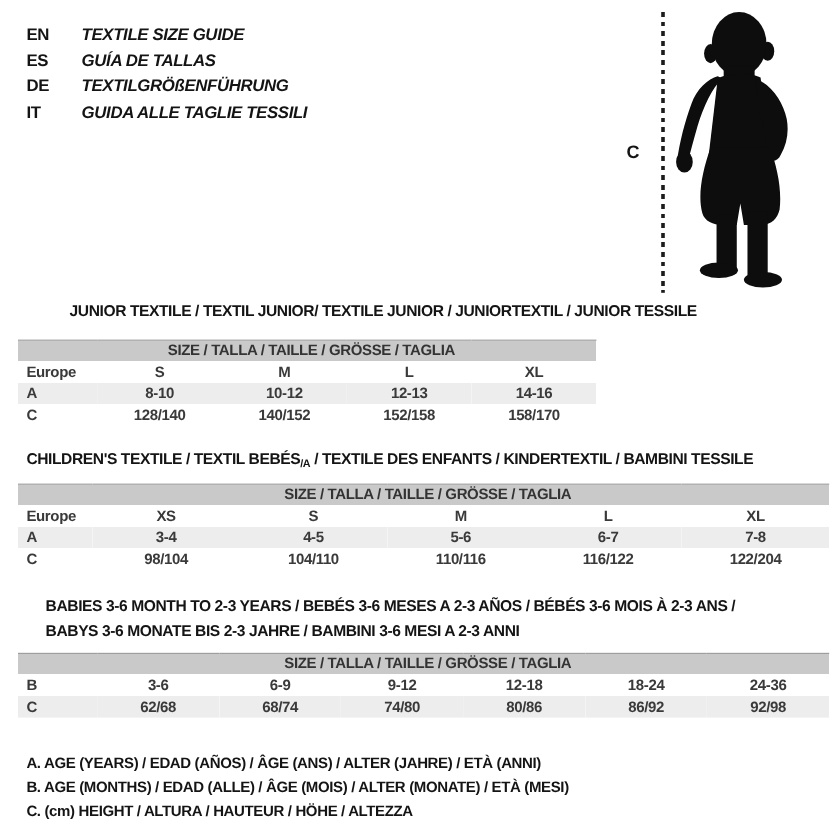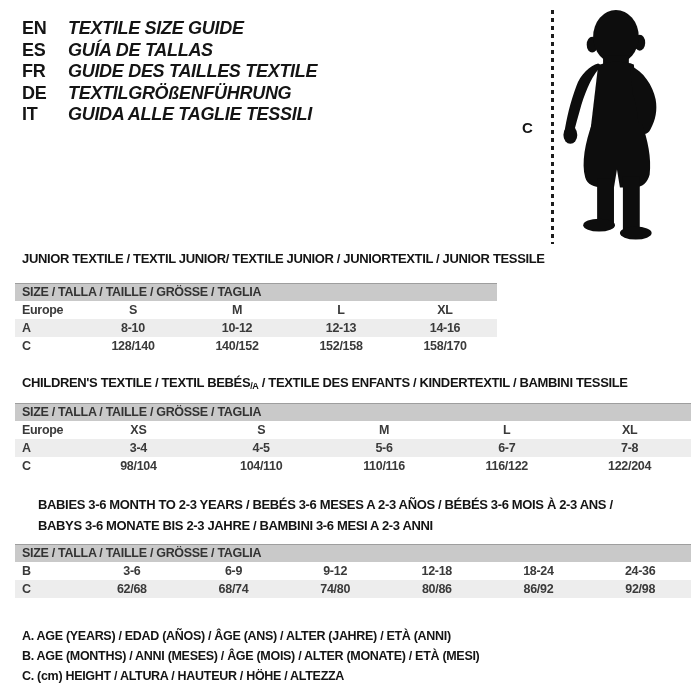--- a/index.html
+++ b/index.html
@@ -7,21 +7,21 @@
   body {
     width: 700px; height: 700px;
     font-family: "Liberation Sans", "DejaVu Sans", sans-serif;
     position: relative; overflow: hidden;
     color: var(--heading-text, #141414);
   }
   .page { position: absolute; inset: 0; }
 
   
   .lang-block { position: absolute; left: 22px; top: 18px; }
-  .lang-row { display: flex; line-height: 21.5px; font-size: 18px; font-weight: 700; letter-spacing: -0.3px; }
+  .lang-row { display: flex; line-height: 21.5px; font-size: 14px; font-weight: 700; letter-spacing: -0.3px; }
   .lang-code { width: 46px; }
   .lang-title { white-space: nowrap; font-style: italic; }
 
   
   .measure-line {
     position: absolute; left: 551px; top: 10px; width: 3px; height: 234px;
     background: repeating-linear-gradient(to bottom, #1c1c1c 0px, #1c1c1c 4px, transparent 4px, transparent 8px);
   }
   .measure-label {
     position: absolute; left: 522px; top: 119px;
@@ -41,57 +41,53 @@
   
   .size-table { position: absolute; left: 15px; border-collapse: collapse; table-layout: fixed; }
   .size-table td {
     font-size: 12.5px; font-weight: 700; letter-spacing: -0.3px;
     color: var(--table-text, #3a3a3a);
     height: 18px; vertical-align: middle; white-space: nowrap; overflow: hidden;
   }
   .size-table td.size-bar {
     background: var(--size-bar-bg, #c9c9c9);
     border-top: 1px solid #9e9e9e;
-    color: #333333; text-align: left; padding-left: 7px; height: 17px;
+    color: #333333; text-align: center; padding-left: 7px; height: 17px;
   }
   .size-table td.lbl { text-align: left; padding-left: 7px; margin-left: 32px; }
   .size-table td.val { text-align: center; }
   .size-table tr.shaded td { background: var(--row-shade-bg, #ededed); }
   .t1 { width: 482px; top: 283px; }
   .t2 { width: 676px; top: 403px; }
   .t3 { width: 676px; top: 544px; }
   .t1 col.col-label { width: 66px; }
   .t2 col.col-label { width: 62px; }
   .t3 col.col-label { width: 66px; }
 
-  .h1 { top: 251px; }
+  .h1 { top: 251px; margin-left: 36px; }
   .h2 { top: 375px; }
   .h3 { top: 494px; margin-left: 16px; }
 
   
   .footnotes { position: absolute; left: 22px; top: 626px; }
   .footnote { font-size: 12.5px; font-weight: 700; letter-spacing: -0.3px; line-height: 20px; white-space: nowrap; }
 </style>
 </head>
 <body>
 
 <div class="page">
 
   <div class="lang-block">
     <div class="lang-row">
       <span class="lang-code">EN</span>
       <span class="lang-title">TEXTILE SIZE GUIDE</span>
     </div>
     <div class="lang-row">
       <span class="lang-code">ES</span>
       <span class="lang-title">GUÍA DE TALLAS</span>
-    </div>
-    <div class="lang-row">
-      <span class="lang-code">FR</span>
-      <span class="lang-title">GUIDE DES TAILLES TEXTILE</span>
     </div>
     <div class="lang-row">
       <span class="lang-code">DE</span>
       <span class="lang-title">TEXTILGRÖßENFÜHRUNG</span>
     </div>
     <div class="lang-row">
       <span class="lang-code">IT</span>
       <span class="lang-title">GUIDA ALLE TAGLIE TESSILI</span>
     </div>
   </div>
@@ -239,17 +235,17 @@
           <td class="val">74/80</td>
           <td class="val">80/86</td>
           <td class="val">86/92</td>
           <td class="val">92/98</td>
         </tr>
       </tbody>
     </table>
 
   <div class="footnotes">
     <div class="footnote">A. AGE (YEARS) / EDAD (AÑOS) / ÂGE (ANS) / ALTER (JAHRE) / ETÀ (ANNI)</div>
-    <div class="footnote">B. AGE (MONTHS) / ANNI (MESES) / ÂGE (MOIS) / ALTER (MONATE) / ETÀ (MESI)</div>
+    <div class="footnote">B. AGE (MONTHS) / EDAD (ALLE) / ÂGE (MOIS) / ALTER (MONATE) / ETÀ (MESI)</div>
     <div class="footnote">C. (cm) HEIGHT / ALTURA / HAUTEUR / HÖHE / ALTEZZA</div>
   </div>
 
 </div>
 
 </body></html>

